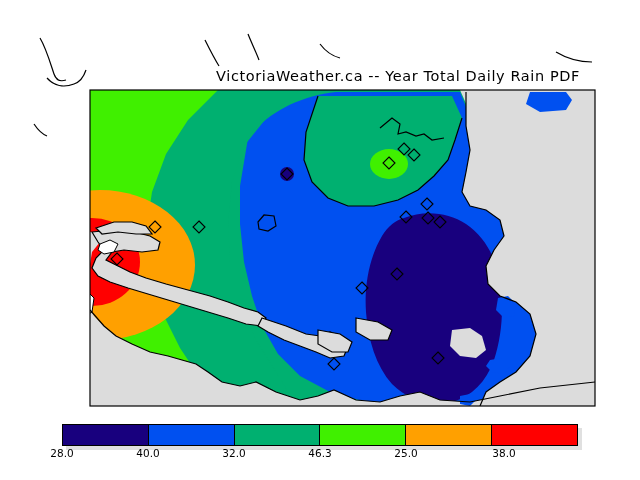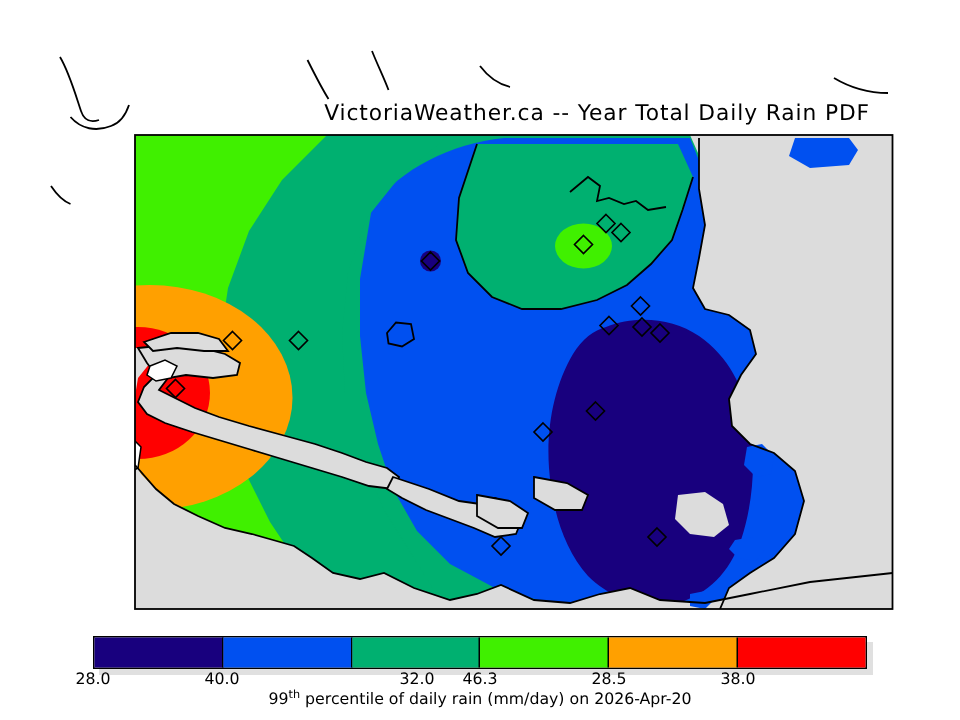--- a/index.html
+++ b/index.html
@@ -260,23 +260,20 @@
         <div class="cbar-seg" style="background: rgb(0, 80, 240);"></div>
         <div class="cbar-seg" style="background: rgb(0, 176, 112);"></div>
         <div class="cbar-seg" style="background: rgb(64, 240, 0);"></div>
         <div class="cbar-seg" style="background: rgb(255, 160, 0);"></div>
         <div class="cbar-seg" style="background: rgb(255, 0, 0);"></div>
       </div>
   </div>
   <div class="cbar-ticks" id="cbar-ticks">
       <div class="cbar-tick" style="left: 0px;">28.0</div>
       <div class="cbar-tick" style="left: 86px;">40.0</div>
-      <div class="cbar-tick" style="left: 172px; margin-left: 44px;">32.0</div>
+      <div class="cbar-tick" style="left: 172px;">32.0</div>
       <div class="cbar-tick" style="left: 258px;">46.3</div>
-      <div class="cbar-tick" style="left: 344px;">28.5</div>
-      <div class="cbar-tick" style="left: 430px;">38.0</div>
+      <div class="cbar-tick" style="left: 344px;">25.0</div>
+      <div class="cbar-tick" style="left: 442px;">38.0</div>
       <div class="cbar-tick" style="left: 536px; margin-top: 46px;">40.0</div>
     </div>
-  <div class="cbar-caption">
-    <span>99</span><sup>th</sup><span> percentile of daily rain (mm/day) on 2026-Apr-20</span>
-  </div>
 
 </div>
 
 </body></html>

